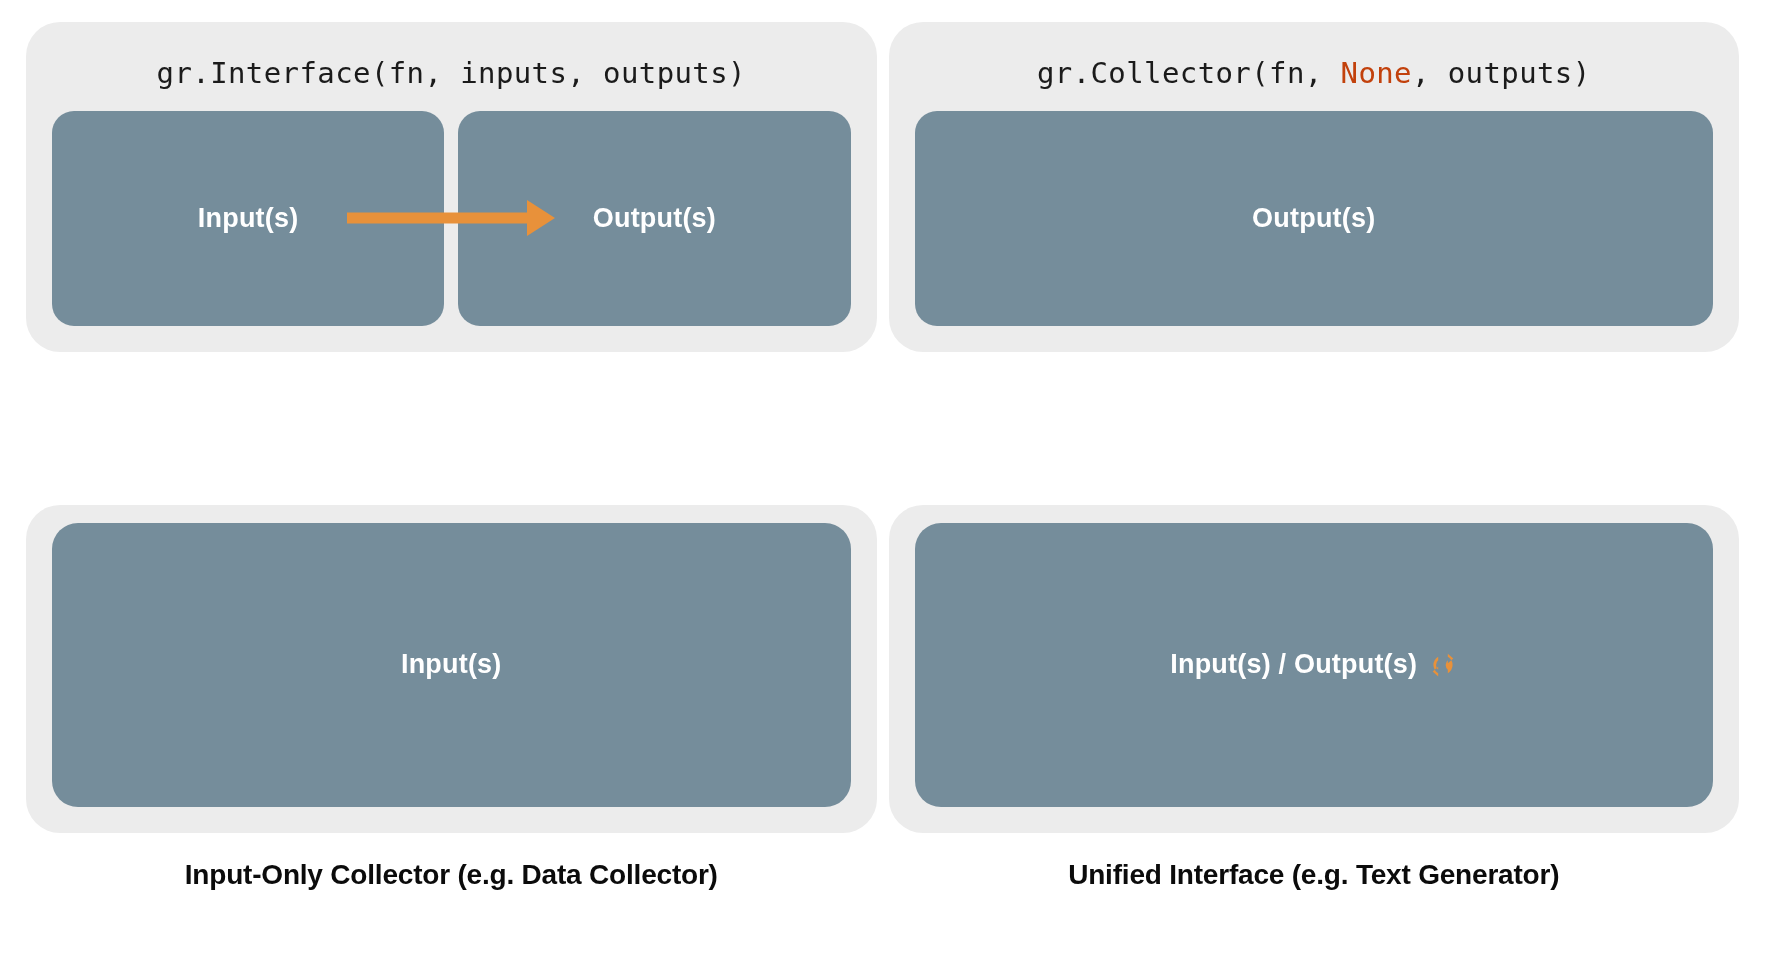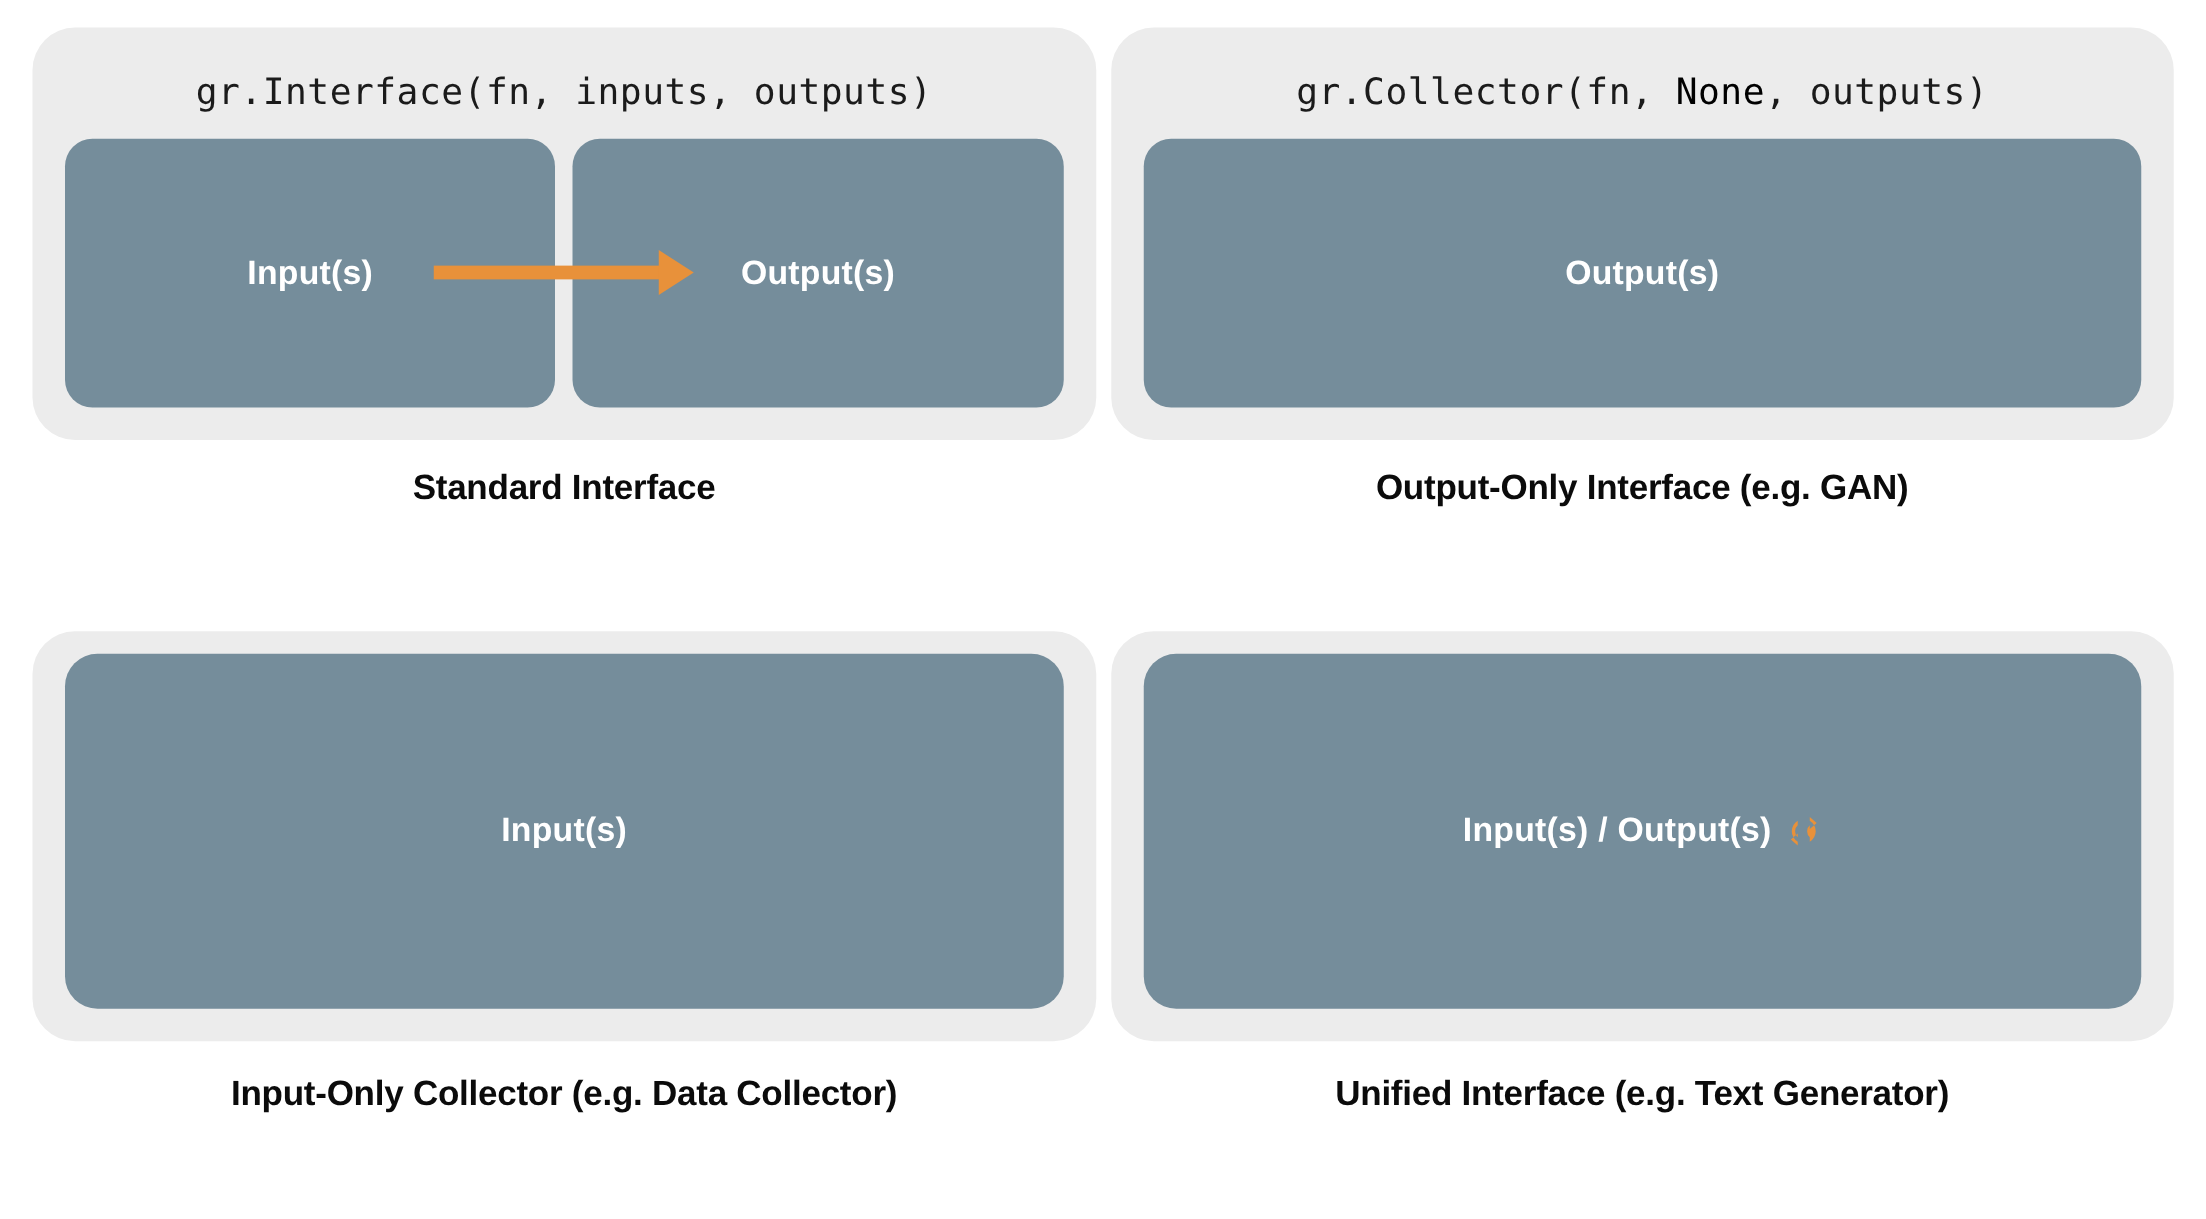--- a/index.html
+++ b/index.html
@@ -51,21 +51,21 @@
     font-family: "DejaVu Sans Mono", "Liberation Mono", monospace;
     font-size: 29px;
     line-height: 1.2;
     color: #1b1b1b;
     text-align: center;
     letter-spacing: 0.4px;
     padding: 16px 0 20px 0;
     white-space: pre;
     user-select: text;
   }
-  .code .none { color: #000000; margin-top: 20px; }
+  .code .none { color: #c2410c; margin-top: 20px; }
 
   .boxrow {
     position: relative;
     flex: 1 1 auto;
     display: flex;
     flex-direction: row;
     align-items: stretch;
     gap: 14px;
   }
 
@@ -153,33 +153,31 @@
         </div>
         <div class="iobox">
           <span class="label">Output(s)</span>
         </div>
         <div class="arrow">
           <div class="shaft"></div>
           <div class="head"></div>
         </div>
       </div>
     </div>
-    <div class="caption">Standard Interface</div>
   </div>
 
   <div class="panel panel-tr">
     <div class="card">
       <div class="code"><span>gr.Collector(fn, </span><span class="none">None</span><span>, outputs)</span></div>
       <div class="boxrow">
         <div class="iobox">
           <span class="label">Output(s)</span>
         </div>
       </div>
     </div>
-    <div class="caption">Output-Only Interface (e.g. GAN)</div>
   </div>
 
   <div class="panel panel-bl">
     <div class="card">
       <div class="boxrow">
         <div class="iobox">
           <span class="label">Input(s)</span>
         </div>
       </div>
     </div>

